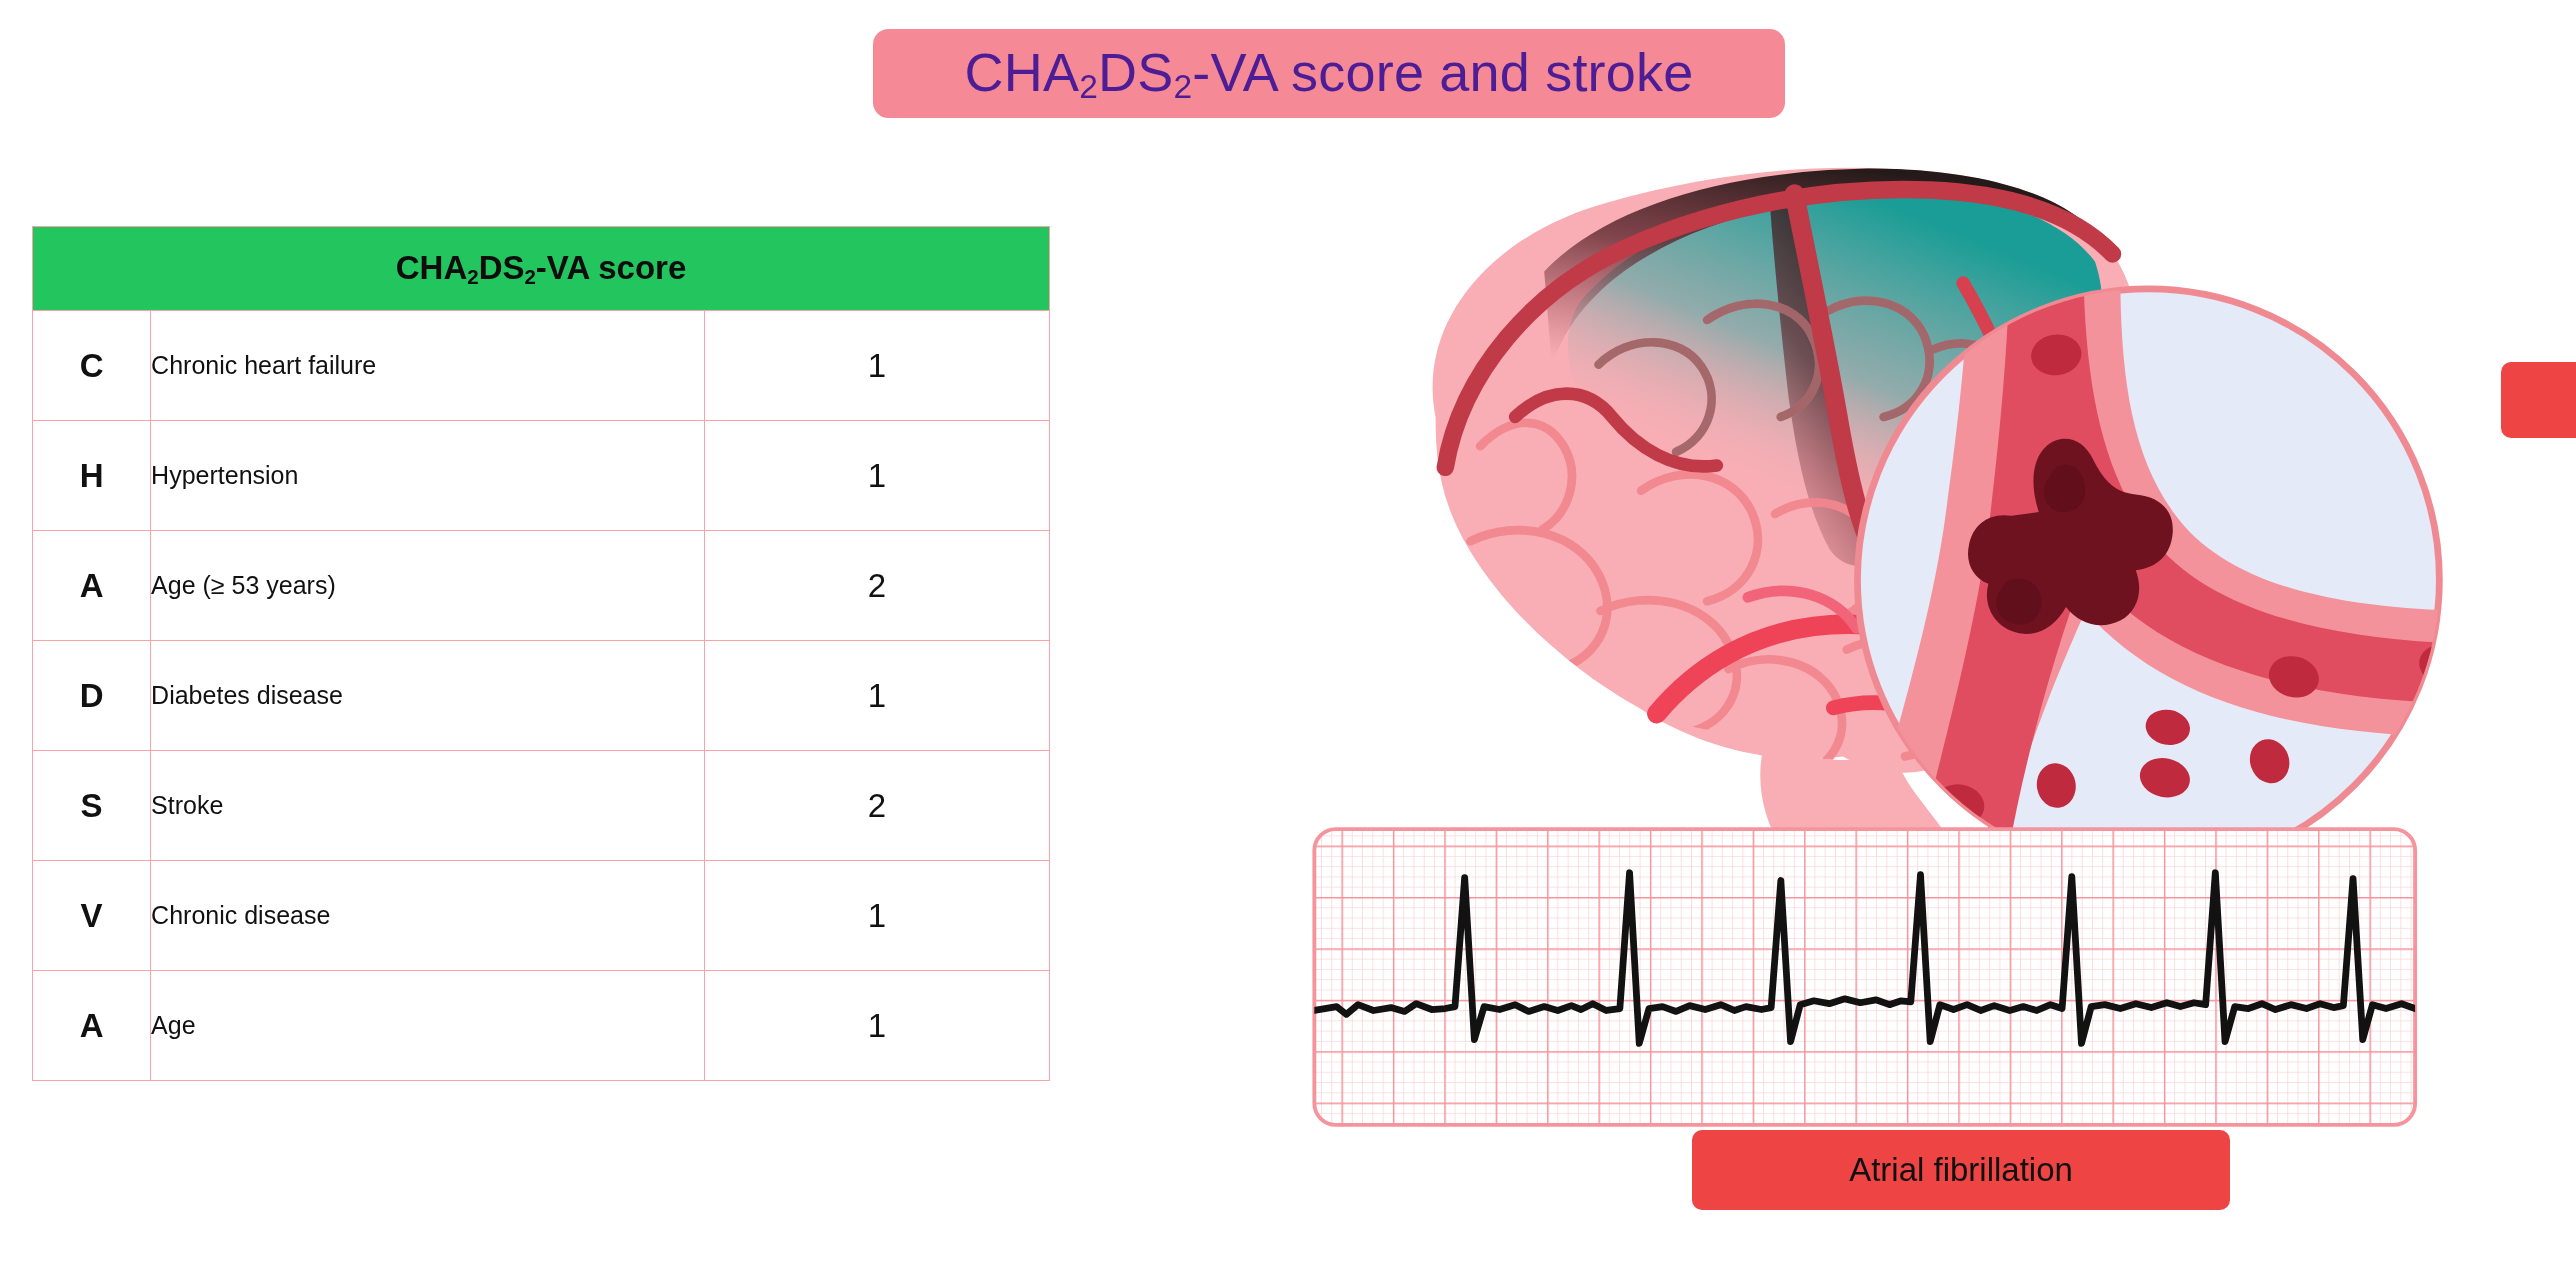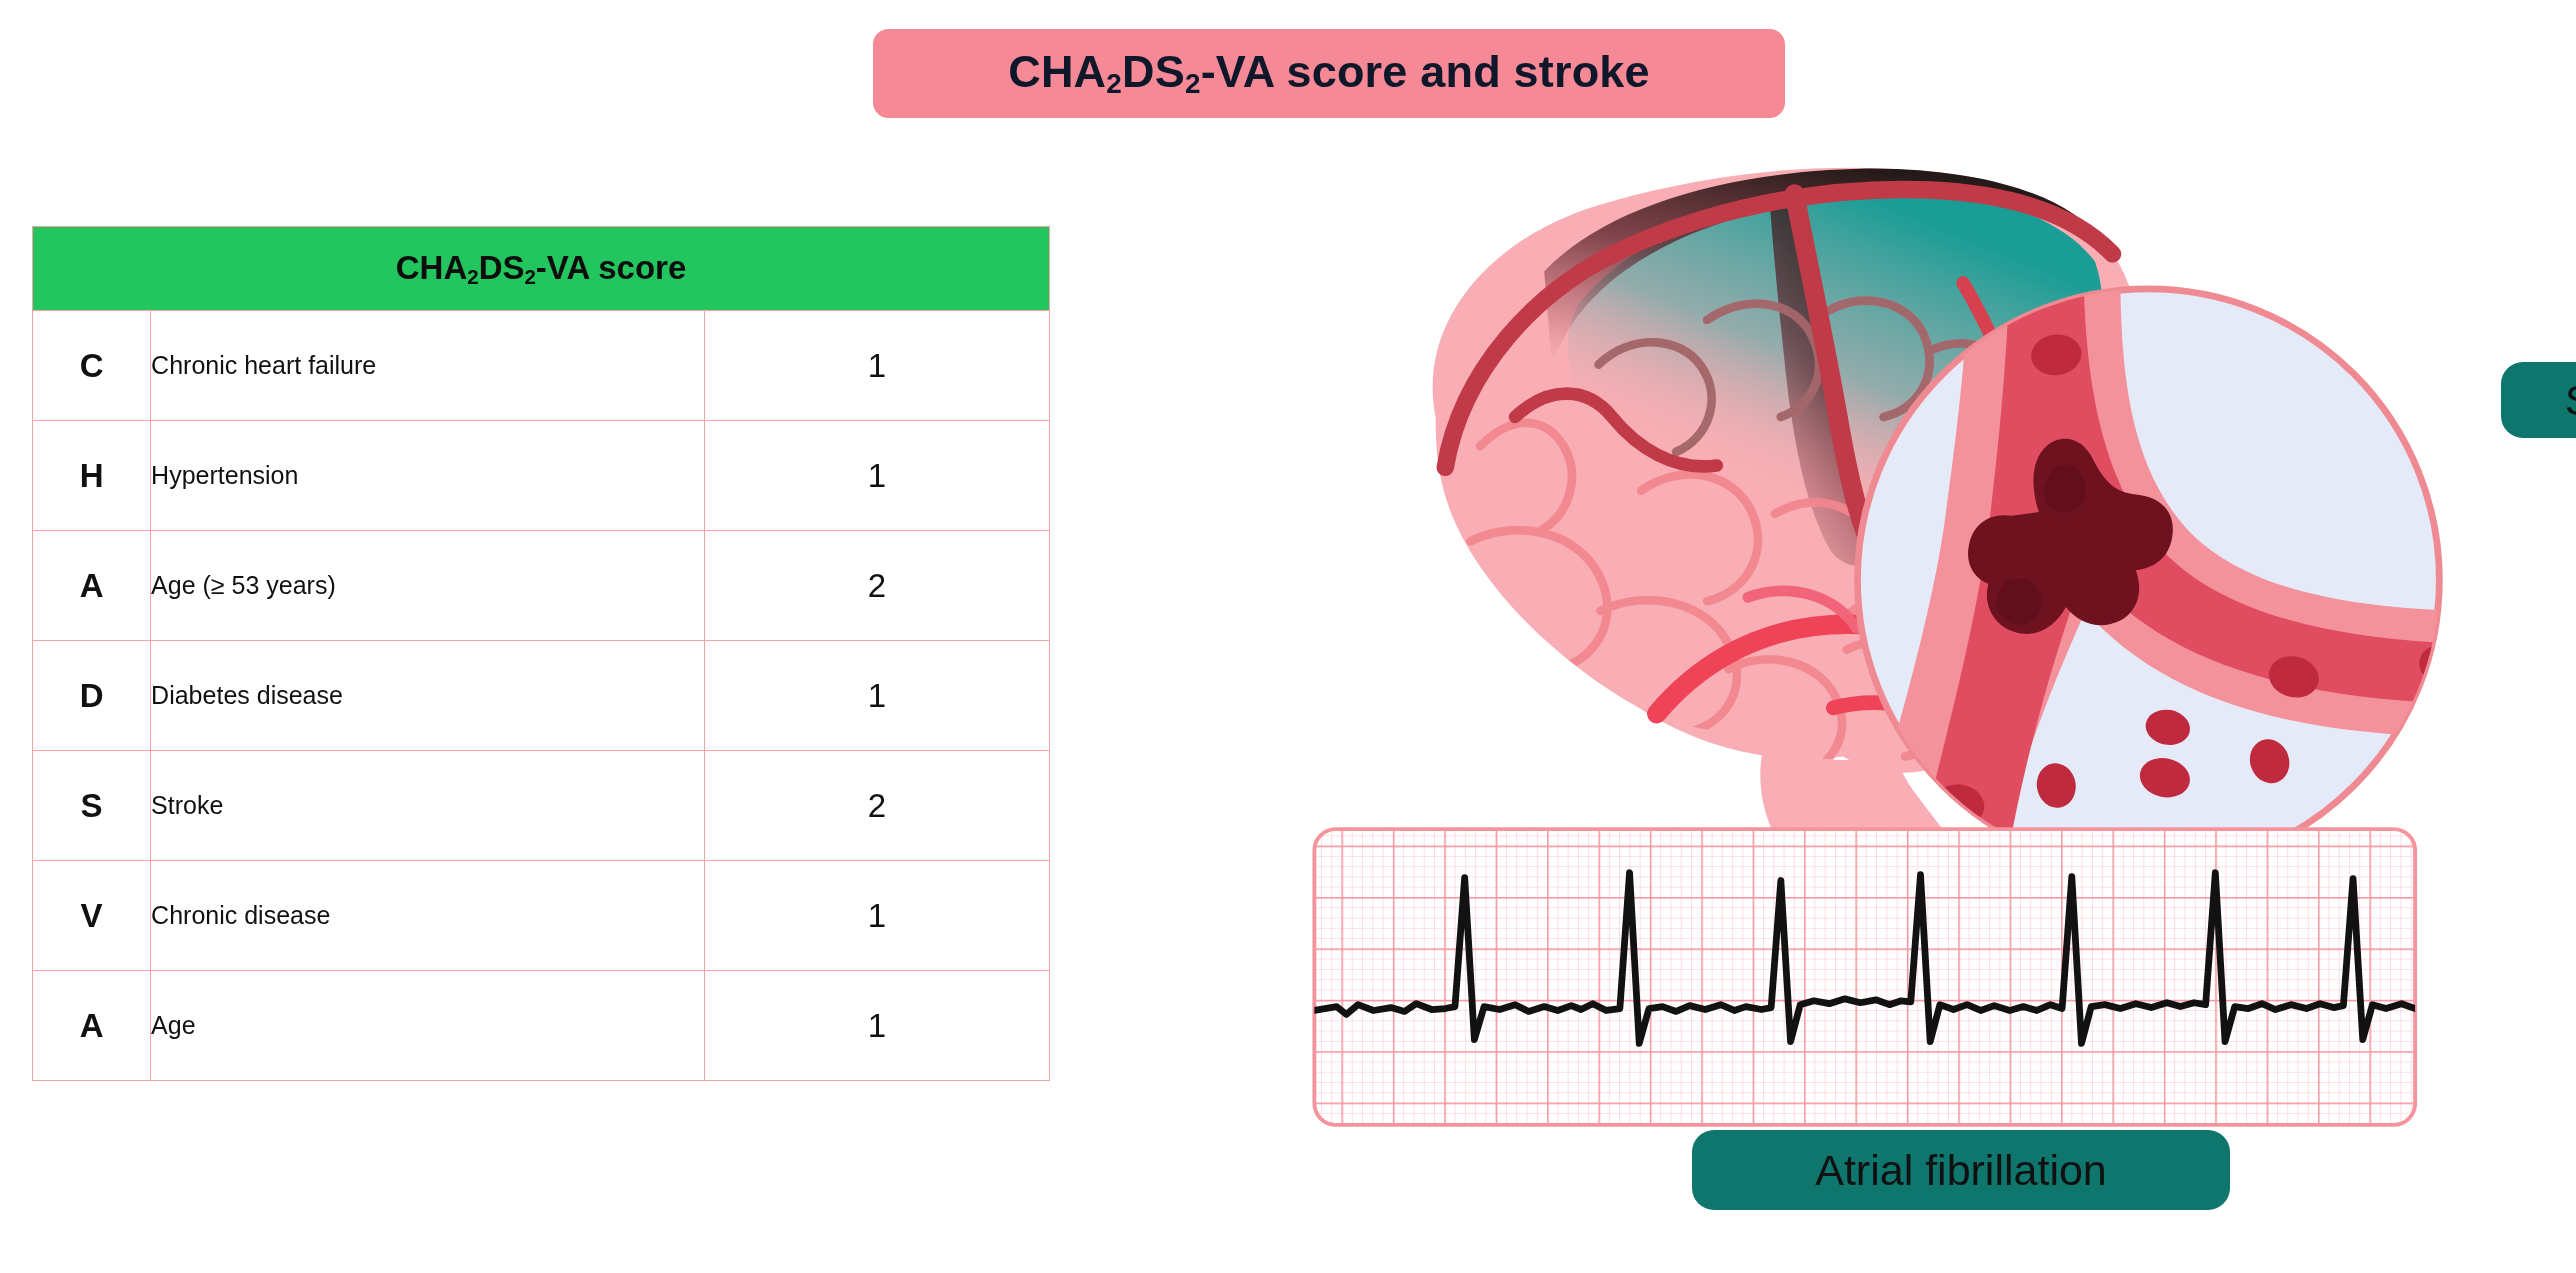--- a/index.html
+++ b/index.html
@@ -5,21 +5,21 @@
   html,body{margin:0;padding:0;background:#ffffff;}
   body{width:2576px;height:1273px;position:relative;overflow:hidden;
        font-family:"Liberation Sans","DejaVu Sans",sans-serif;color:#111111;}
 
   
   #title-banner{
     position:absolute;left:873px;top:29px;width:912px;height:89px;
     background:#F58A96;border-radius:15.5px;
     display:flex;align-items:center;justify-content:center;
   }
-  #title-banner .txt{font-size:45px;color:#0f172a;letter-spacing:0.2px;white-space:nowrap;font-weight:bold;}
+  #title-banner .txt{font-size:54px;color:#4c1d95;letter-spacing:0.2px;white-space:nowrap;}
   #title-banner sub{font-size:.62em;vertical-align:-.22em;}
 
   
   #score-table{
     position:absolute;left:32px;top:226px;width:1018px;
     border-collapse:collapse;table-layout:fixed;
   }
   #score-table th,#score-table td{
     border:1.9px solid #F7A3A8;padding:0;background:#ffffff;
   }
@@ -32,23 +32,23 @@
   .col-points{width:345px;}
   #score-table tbody tr{height:110px;}
   td.letter{text-align:center;font-weight:bold;font-size:33px;}
   td.desc{padding-left:23px;font-size:25px;}
   td.points{text-align:center;font-size:33px;}
 
   
   #illustration{position:absolute;left:1290px;top:126px;width:1261px;height:1125px;}
 
   .label-chip{
-    position:absolute;background:#0f766e;border-radius:22px;
+    position:absolute;background:#ef4444;border-radius:10px;
     display:flex;align-items:center;justify-content:center;
-    font-size:43px;color:#111111;white-space:nowrap;
+    font-size:33px;color:#111111;white-space:nowrap;
   }
   #stroke-chip{left:1211px;top:236px;width:252px;height:76px;}
 
   .svgwrap{position:absolute;left:0;top:0;}
 </style>
 </head>
 <body>
 
 <div id="title-banner">
   <span class="txt"><span>CHA</span><sub>2</sub><span>DS</span><sub>2</sub><span>-VA score and stroke</span></span>

